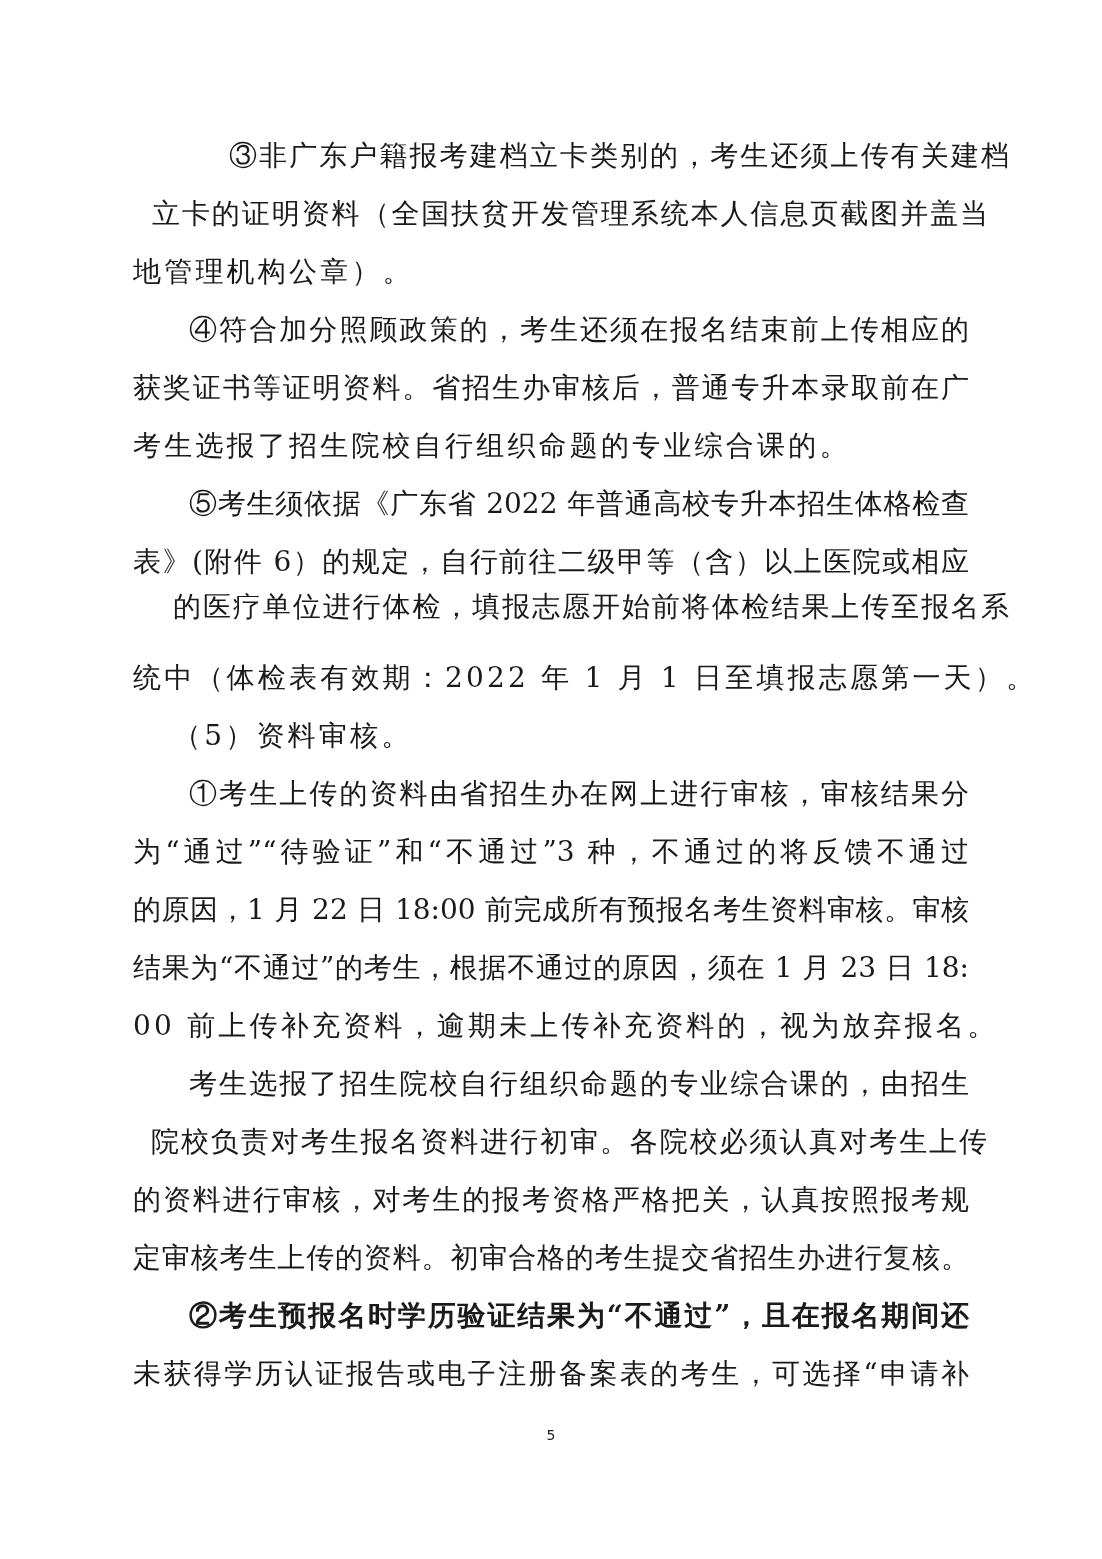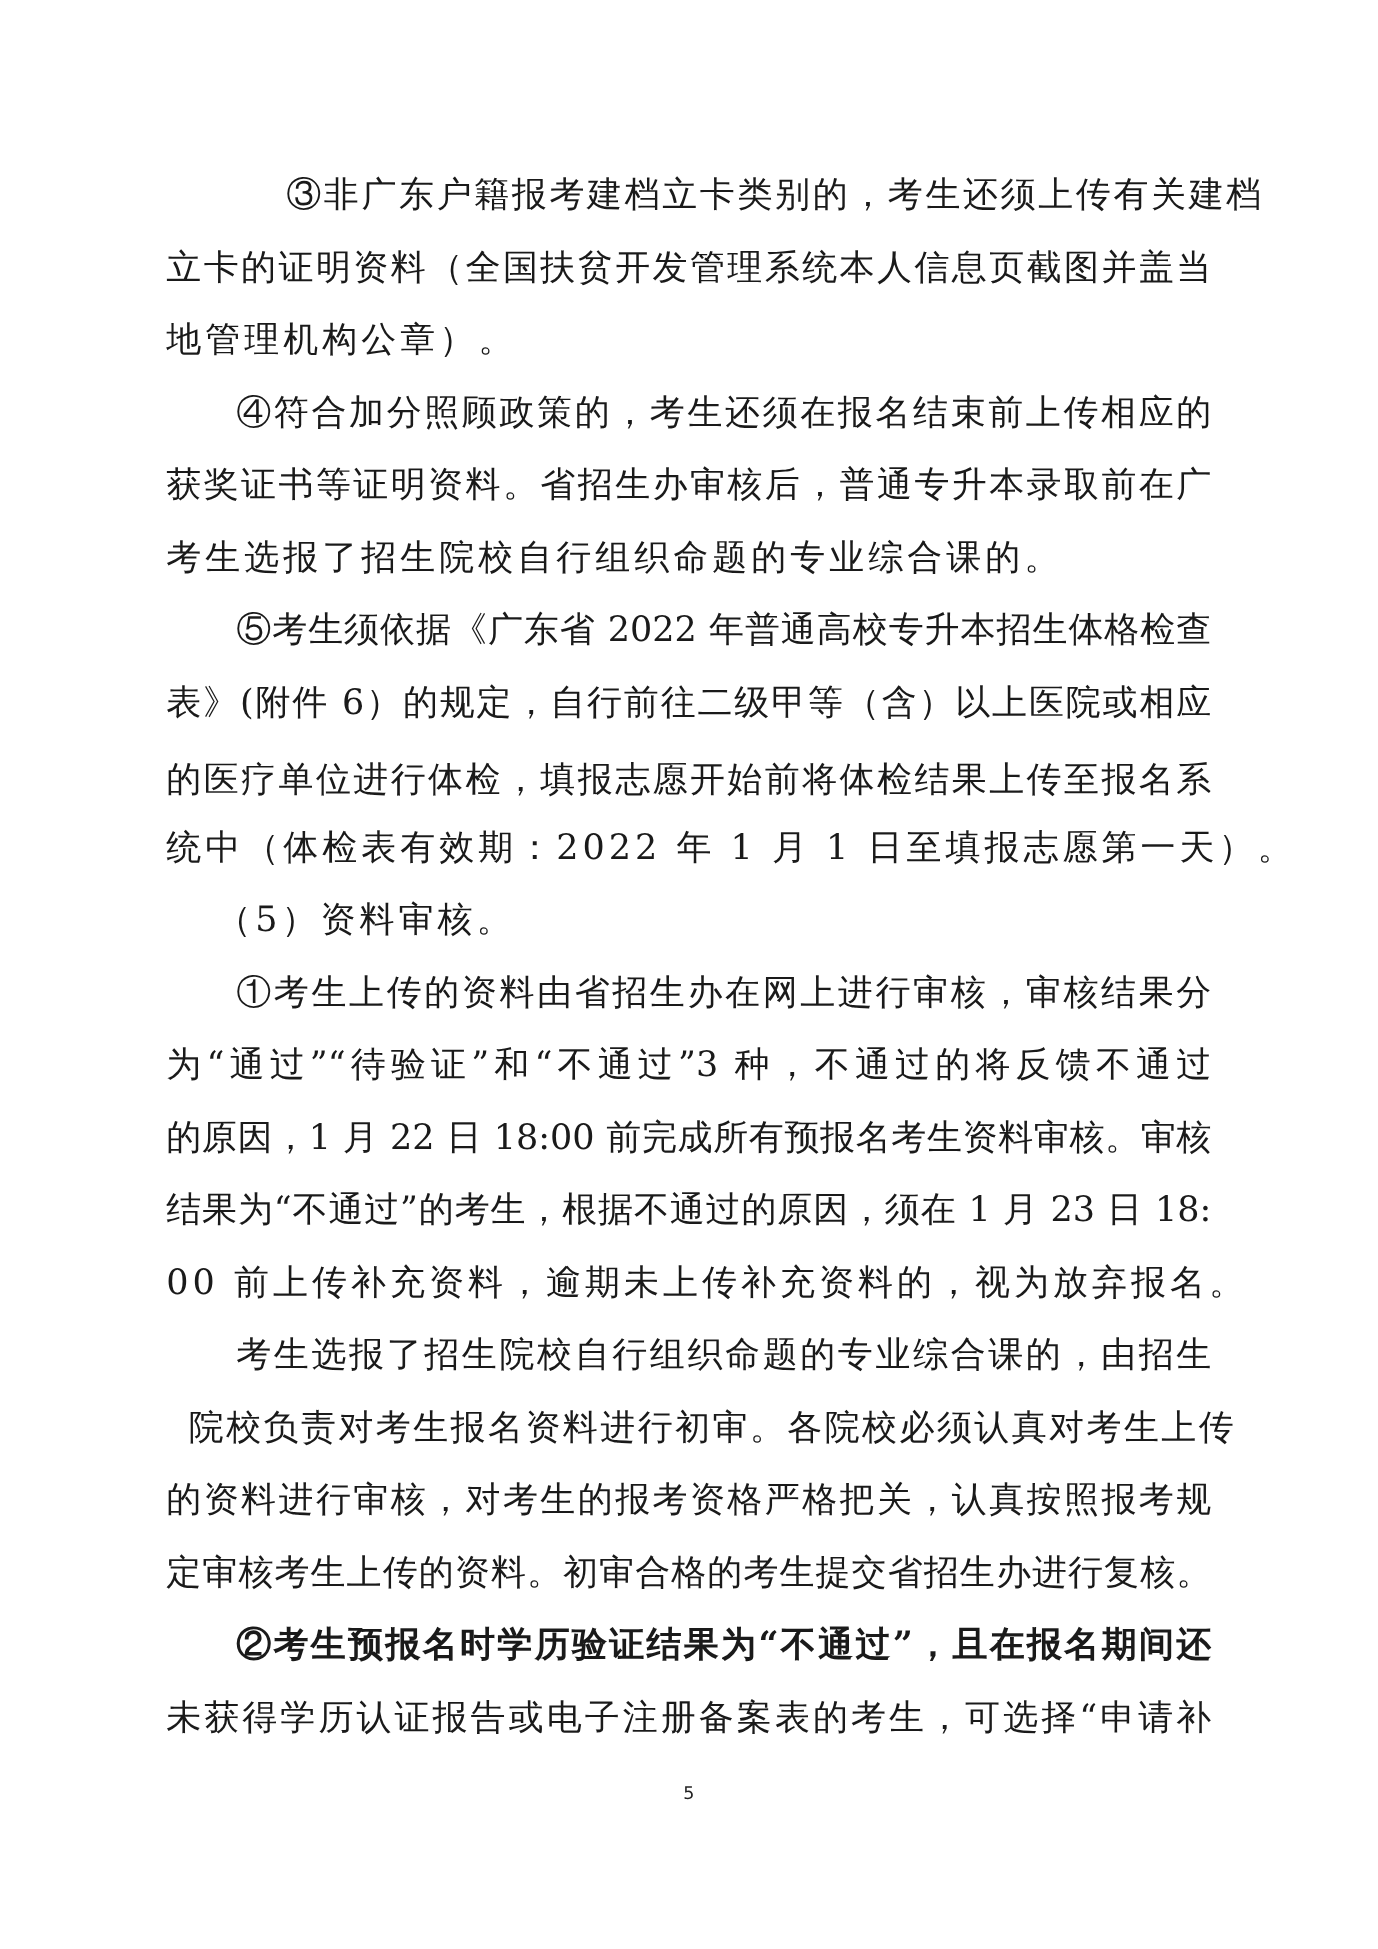--- a/index.html
+++ b/index.html
@@ -45,30 +45,30 @@
       font-family: "DejaVu Sans", "Liberation Sans", sans-serif;
       font-size: 14px;
       color: #222;
     }
   </style>
 </head>
 <body>
 
 <div class="page">
   <div class="line justify" style="top:0px; left:56px; width:780px;margin-left:40px;">③非广东户籍报考建档立卡类别的，考生还须上传有关建档</div>
-  <div class="line justify" style="top:58px;">立卡的证明资料（全国扶贫开发管理系统本人信息页截图并盖当</div>
+  <div class="line justify" style="top:58px;margin-left:19px;">立卡的证明资料（全国扶贫开发管理系统本人信息页截图并盖当</div>
   <div class="line" style="top:116px;">地管理机构公章）。</div>
 
   <div class="line justify" style="top:174px; left:56px; width:780px;">④符合加分照顾政策的，考生还须在报名结束前上传相应的</div>
   <div class="line justify" style="top:232px;">获奖证书等证明资料。省招生办审核后，普通专升本录取前在广</div>
   <div class="line" style="top:290px;">考生选报了招生院校自行组织命题的专业综合课的。</div>
 
   <div class="line justify" style="top:348px; left:56px; width:780px;">⑤考生须依据《广东省 2022 年普通高校专升本招生体格检查</div>
   <div class="line justify" style="top:406px;">表》(附件 6）的规定，自行前往二级甲等（含）以上医院或相应</div>
-  <div class="line justify" style="top:468px;">的医疗单位进行体检，填报志愿开始前将体检结果上传至报名系</div>
+  <div class="line justify" style="top:451px;margin-left:40px;">的医疗单位进行体检，填报志愿开始前将体检结果上传至报名系</div>
   <div class="line" style="top:522px;">统中（体检表有效期：2022 年 1 月 1 日至填报志愿第一天）。</div>
 
   <div class="line" style="top:580px; left:40px;">（5）资料审核。</div>
 
   <div class="line justify" style="top:638px; left:56px; width:780px;">①考生上传的资料由省招生办在网上进行审核，审核结果分</div>
   <div class="line justify" style="top:696px;">为“通过”“待验证”和“不通过”3 种，不通过的将反馈不通过</div>
   <div class="line justify" style="top:754px;">的原因，1 月 22 日 18:00 前完成所有预报名考生资料审核。审核</div>
   <div class="line justify" style="top:812px;">结果为“不通过”的考生，根据不通过的原因，须在 1 月 23 日 18:</div>
   <div class="line" style="top:870px;">00 前上传补充资料，逾期未上传补充资料的，视为放弃报名。</div>
 

